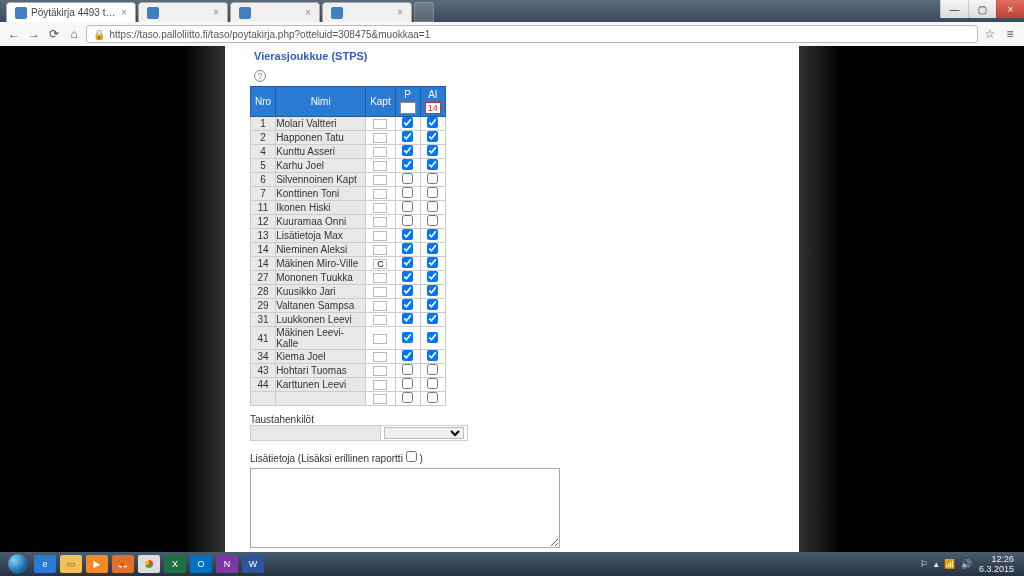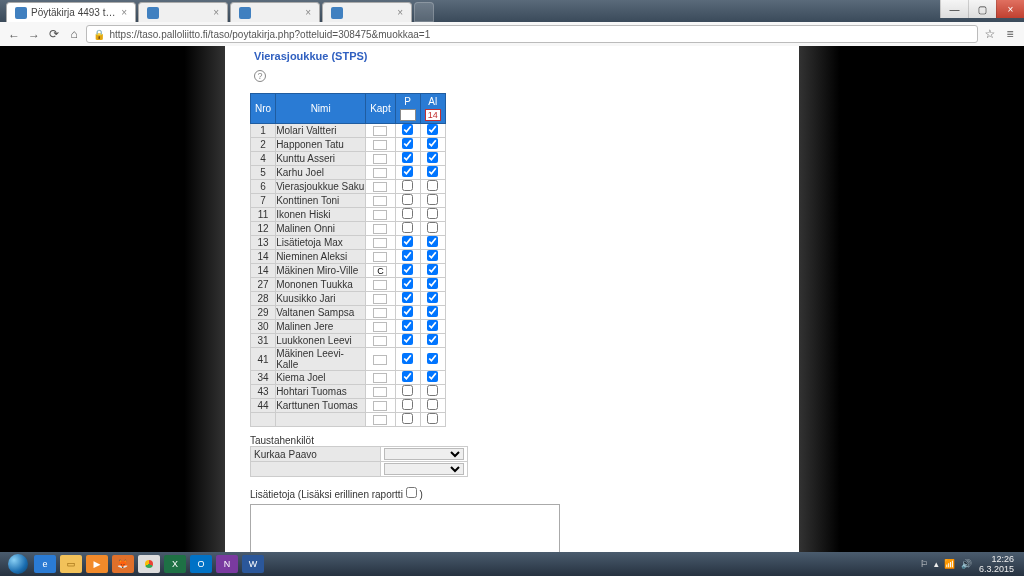--- a/index.html
+++ b/index.html
@@ -79,21 +79,21 @@
   width: 540px;
   margin-left: 250px;
   background: #fff;
   height: 100%;
   padding: 4px 0 0 0;
   font-size: 10px;
   color: #333;
 }
 .team-title { color: #3060c0; font-weight: bold; font-size: 11px; margin: 0 0 4px 4px;}
 .help-icon { width: 12px; height: 12px; border-radius: 50%; border: 1px solid #888; display: inline-flex; align-items: center; justify-content: center; font-size: 9px; color: #888; margin: 4px;}
-table.roster { border-collapse: collapse; margin-top: 7px;}
+table.roster { border-collapse: collapse; margin-top: 0;}
 table.roster th { background: #2a7bd4; color: #fff; font-size: 10px; font-weight: normal; padding: 2px 4px; border: 1px solid #1f5ca0;}
 table.roster td { border: 1px solid #ccc; padding: 0; }
 .num-cell { width: 20px; background: #e8e8e8; text-align: center; font-size: 10px; padding: 1px 2px;}
 .name-cell { width: 90px; background: #e8e8e8; font-size: 10px; padding: 1px 4px;}
 .k-input { width: 14px; height: 10px; border: 1px solid #bbb; font-size: 9px; text-align: center; }
 .chk { width: 11px; height: 11px; }
 .count-box { width: 16px; height: 12px; background: #fff; border: 1px solid #888; font-size: 9px; display: flex; align-items: center; justify-content: center; margin-top: 2px;}
 .count-box.red { border-color: #c03030; color: #c03030;}
 .staff-title { font-size: 10px; color: #333; margin-top: 8px;}
 table.staff { border-collapse: collapse; }
@@ -215,42 +215,42 @@
           </tr>
           <tr>
             <td class="num-cell">5</td>
             <td class="name-cell">Karhu Joel</td>
             <td class="kapt-cell"><input class="k-input" value="" style=""></td>
             <td class="chk-cell"><input type="checkbox" class="chk" checked="" style=""></td>
             <td class="chk-cell"><input type="checkbox" class="chk" checked="" style=""></td>
           </tr>
           <tr>
             <td class="num-cell">6</td>
-            <td class="name-cell">Vierasjoukkue Saku</td>
+            <td class="name-cell">Silvennoinen Kapt</td>
             <td class="kapt-cell"><input class="k-input" value="" style=""></td>
             <td class="chk-cell"><input type="checkbox" class="chk" style=""></td>
             <td class="chk-cell"><input type="checkbox" class="chk" style=""></td>
           </tr>
           <tr>
             <td class="num-cell">7</td>
             <td class="name-cell">Konttinen Toni</td>
             <td class="kapt-cell"><input class="k-input" value="" style=""></td>
             <td class="chk-cell"><input type="checkbox" class="chk" style=""></td>
             <td class="chk-cell"><input type="checkbox" class="chk" style=""></td>
           </tr>
           <tr>
             <td class="num-cell">11</td>
             <td class="name-cell">Ikonen Hiski</td>
             <td class="kapt-cell"><input class="k-input" value="" style=""></td>
             <td class="chk-cell"><input type="checkbox" class="chk" style=""></td>
             <td class="chk-cell"><input type="checkbox" class="chk" style=""></td>
           </tr>
           <tr>
             <td class="num-cell">12</td>
-            <td class="name-cell">Malinen Onni</td>
+            <td class="name-cell">Kuuramaa Onni</td>
             <td class="kapt-cell"><input class="k-input" value="" style=""></td>
             <td class="chk-cell"><input type="checkbox" class="chk" style=""></td>
             <td class="chk-cell"><input type="checkbox" class="chk" style=""></td>
           </tr>
           <tr>
             <td class="num-cell">13</td>
             <td class="name-cell">Lisätietoja Max</td>
             <td class="kapt-cell"><input class="k-input" value="" style=""></td>
             <td class="chk-cell"><input type="checkbox" class="chk" checked="" style=""></td>
             <td class="chk-cell"><input type="checkbox" class="chk" checked="" style=""></td>
@@ -284,27 +284,20 @@
             <td class="chk-cell"><input type="checkbox" class="chk" checked="" style=""></td>
           </tr>
           <tr>
             <td class="num-cell">29</td>
             <td class="name-cell">Valtanen Sampsa</td>
             <td class="kapt-cell"><input class="k-input" value="" style=""></td>
             <td class="chk-cell"><input type="checkbox" class="chk" checked="" style=""></td>
             <td class="chk-cell"><input type="checkbox" class="chk" checked="" style=""></td>
           </tr>
           <tr>
-            <td class="num-cell">30</td>
-            <td class="name-cell">Malinen Jere</td>
-            <td class="kapt-cell"><input class="k-input" value="" style=""></td>
-            <td class="chk-cell"><input type="checkbox" class="chk" checked="" style=""></td>
-            <td class="chk-cell"><input type="checkbox" class="chk" checked="" style=""></td>
-          </tr>
-          <tr>
             <td class="num-cell">31</td>
             <td class="name-cell">Luukkonen Leevi</td>
             <td class="kapt-cell"><input class="k-input" value="" style=""></td>
             <td class="chk-cell"><input type="checkbox" class="chk" checked="" style=""></td>
             <td class="chk-cell"><input type="checkbox" class="chk" checked="" style=""></td>
           </tr>
           <tr>
             <td class="num-cell">41</td>
             <td class="name-cell">Mäkinen Leevi-Kalle</td>
             <td class="kapt-cell"><input class="k-input" value="" style=""></td>
@@ -320,42 +313,38 @@
           </tr>
           <tr>
             <td class="num-cell">43</td>
             <td class="name-cell">Hohtari Tuomas</td>
             <td class="kapt-cell"><input class="k-input" value="" style=""></td>
             <td class="chk-cell"><input type="checkbox" class="chk" style=""></td>
             <td class="chk-cell"><input type="checkbox" class="chk" style=""></td>
           </tr>
           <tr>
             <td class="num-cell">44</td>
-            <td class="name-cell">Karttunen Tuomas</td>
+            <td class="name-cell">Karttunen Leevi</td>
             <td class="kapt-cell"><input class="k-input" value="" style=""></td>
             <td class="chk-cell"><input type="checkbox" class="chk" style=""></td>
             <td class="chk-cell"><input type="checkbox" class="chk" style=""></td>
           </tr>
           <tr>
             <td class="num-cell">&nbsp;</td>
             <td class="name-cell">&nbsp;</td>
             <td class="kapt-cell"><input class="k-input" value="" style=""></td>
             <td class="chk-cell"><input type="checkbox" class="chk" style=""></td>
             <td class="chk-cell"><input type="checkbox" class="chk" style=""></td>
           </tr>
         </tbody>
     </table>
 
     <div class="staff-title">Taustahenkilöt</div>
     <table class="staff">
       <tbody id="staff-body">
-          <tr>
-            <td style="width:130px">Kurkaa Paavo</td>
-            <td style="background:#fff"><select class="staff-sel"><option></option></select></td>
-          </tr>
           <tr>
             <td style="width:130px">&nbsp;</td>
             <td style="background:#fff"><select class="staff-sel"><option></option></select></td>
           </tr>
         </tbody>
     </table>
 
     <div class="extra-label">
       <span>Lisätietoja (Lisäksi erillinen raportti </span>
       <input type="checkbox" class="chk" style="">

